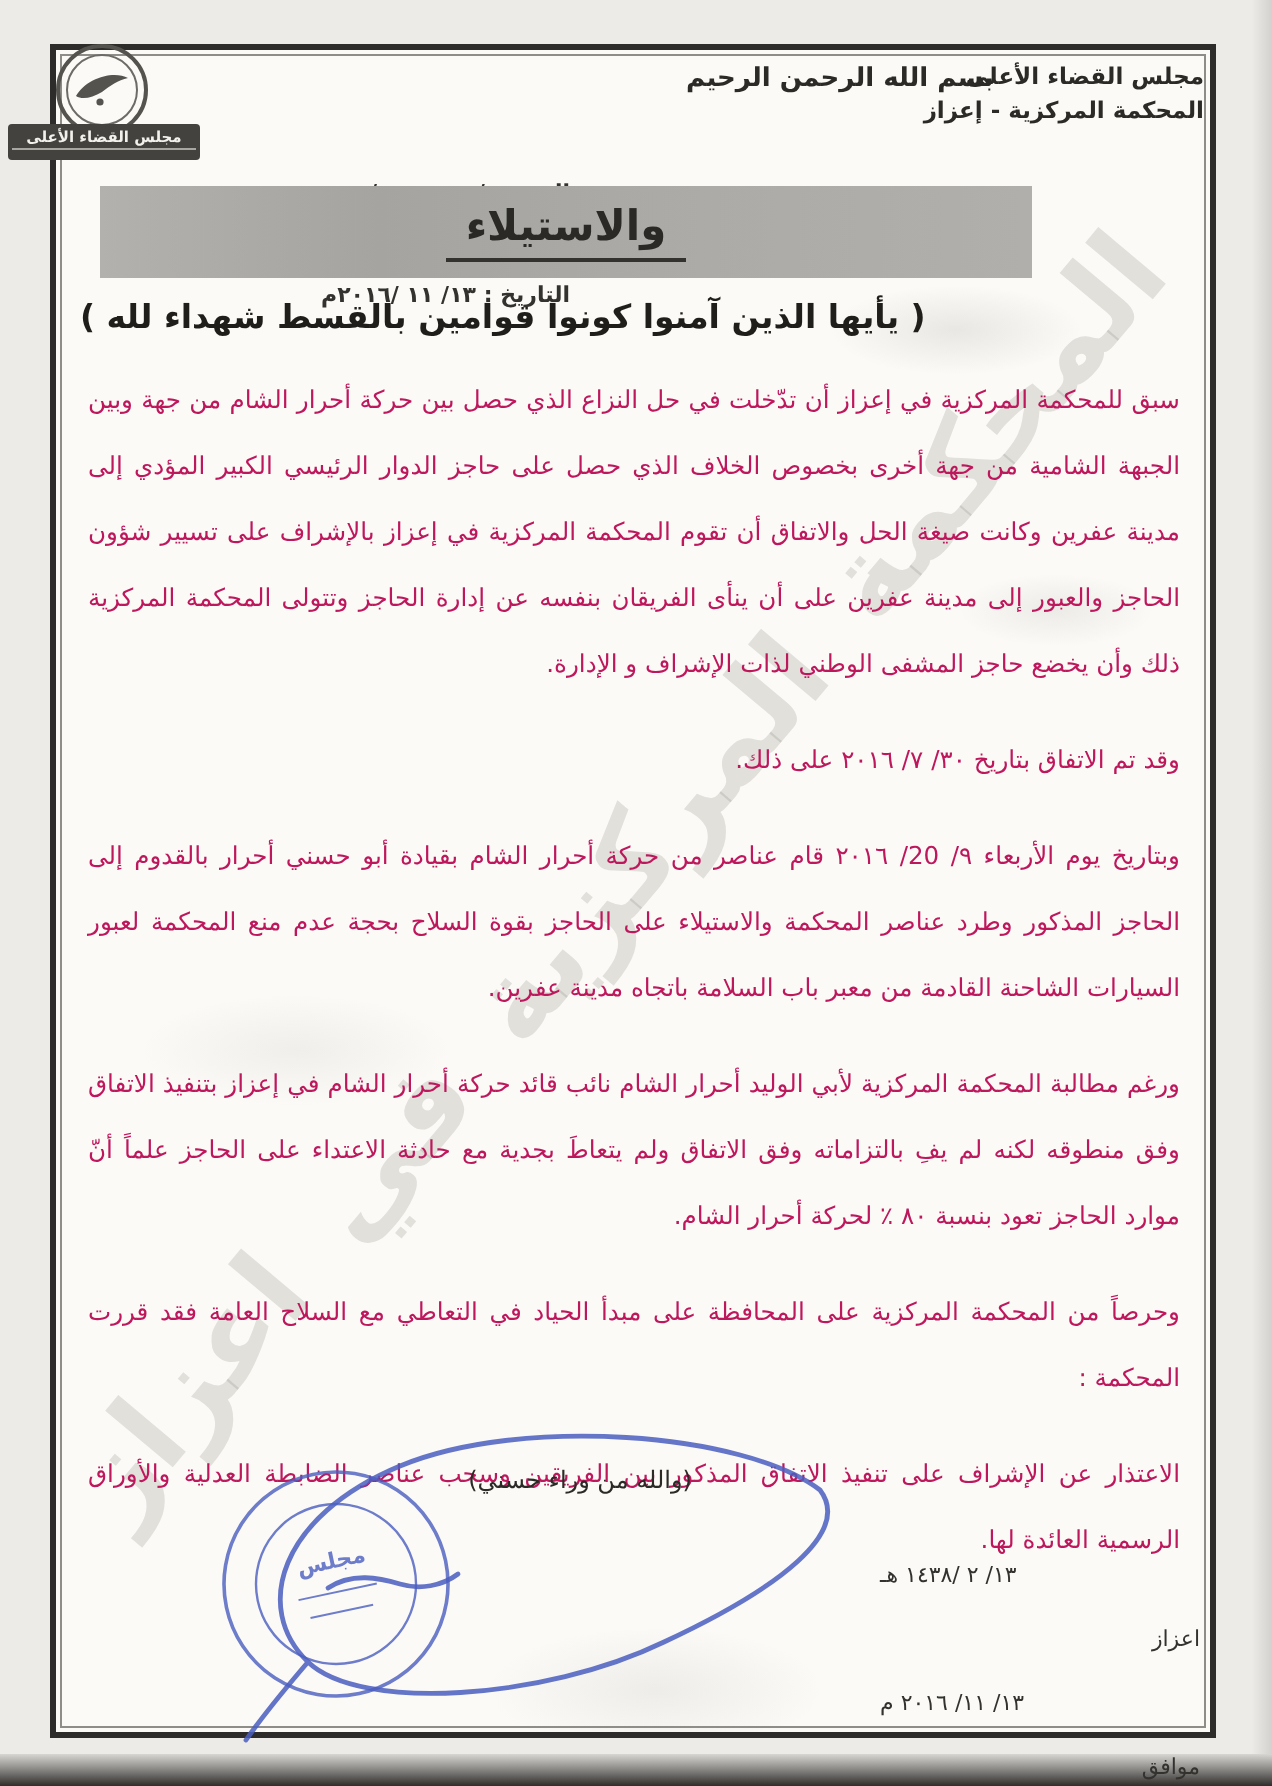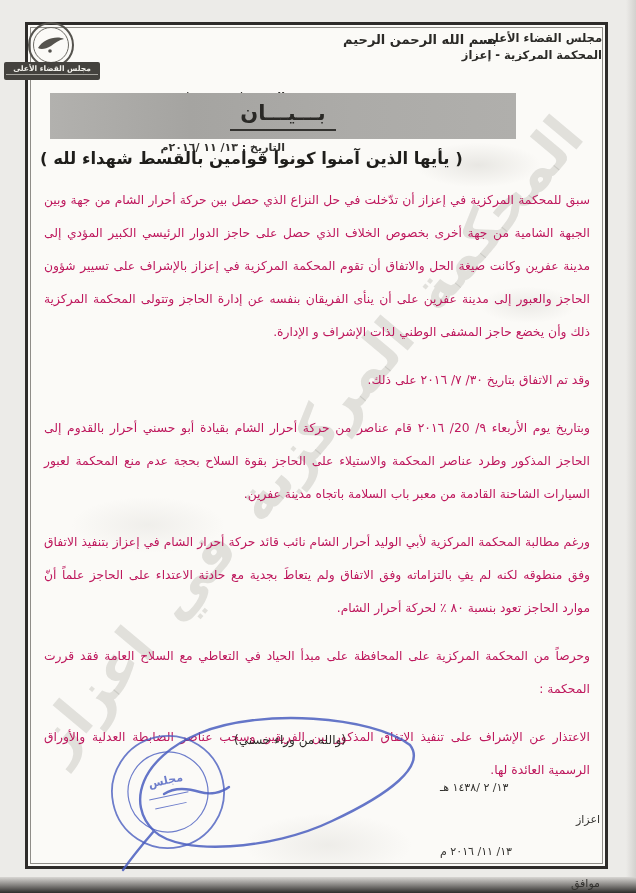--- a/index.html
+++ b/index.html
@@ -133,21 +133,21 @@
   </div>
 
   <div class="basmala">بسم الله الرحمن الرحيم</div>
 
   <div class="ref-block">
     <div>الرقم : /             /</div>
     <div>التاريخ : ١٣/ ١١ /٢٠١٦م</div>
   </div>
 
   <div class="title-band">
-    <span class="title">بـــيـــان</span>
+    <span class="title">والاستيلاء</span>
   </div>
 
   <div class="quote">( يأيها الذين آمنوا كونوا قوامين بالقسط شهداء لله )</div>
 
   <div class="body-text">
     <p>سبق للمحكمة المركزية في إعزاز أن تدّخلت في حل النزاع الذي حصل بين حركة أحرار الشام من جهة وبين الجبهة الشامية من جهة أخرى بخصوص الخلاف الذي حصل على حاجز الدوار الرئيسي الكبير المؤدي إلى مدينة عفرين وكانت صيغة الحل والاتفاق أن تقوم المحكمة المركزية في إعزاز بالإشراف على تسيير شؤون الحاجز والعبور إلى مدينة عفرين على أن ينأى الفريقان بنفسه عن إدارة الحاجز وتتولى المحكمة المركزية ذلك وأن يخضع حاجز المشفى الوطني لذات الإشراف و الإدارة.</p>
     <p>وقد تم الاتفاق بتاريخ ٣٠/ ٧/ ٢٠١٦ على ذلك.</p>
     <p>وبتاريخ يوم الأربعاء ٩/ 20/ ٢٠١٦ قام عناصر من حركة أحرار الشام بقيادة أبو حسني أحرار بالقدوم إلى الحاجز المذكور وطرد عناصر المحكمة والاستيلاء على الحاجز بقوة السلاح بحجة عدم منع المحكمة لعبور السيارات الشاحنة القادمة من معبر باب السلامة باتجاه مدينة عفرين.</p>
     <p>ورغم مطالبة المحكمة المركزية لأبي الوليد أحرار الشام نائب قائد حركة أحرار الشام في إعزاز بتنفيذ الاتفاق وفق منطوقه لكنه لم يفِ بالتزاماته وفق الاتفاق ولم يتعاطَ بجدية مع حادثة الاعتداء على الحاجز علماً أنّ موارد الحاجز تعود بنسبة ٨٠ ٪ لحركة أحرار الشام.</p>
     <p>وحرصاً من المحكمة المركزية على المحافظة على مبدأ الحياد في التعاطي مع السلاح العامة فقد قررت المحكمة :</p>

